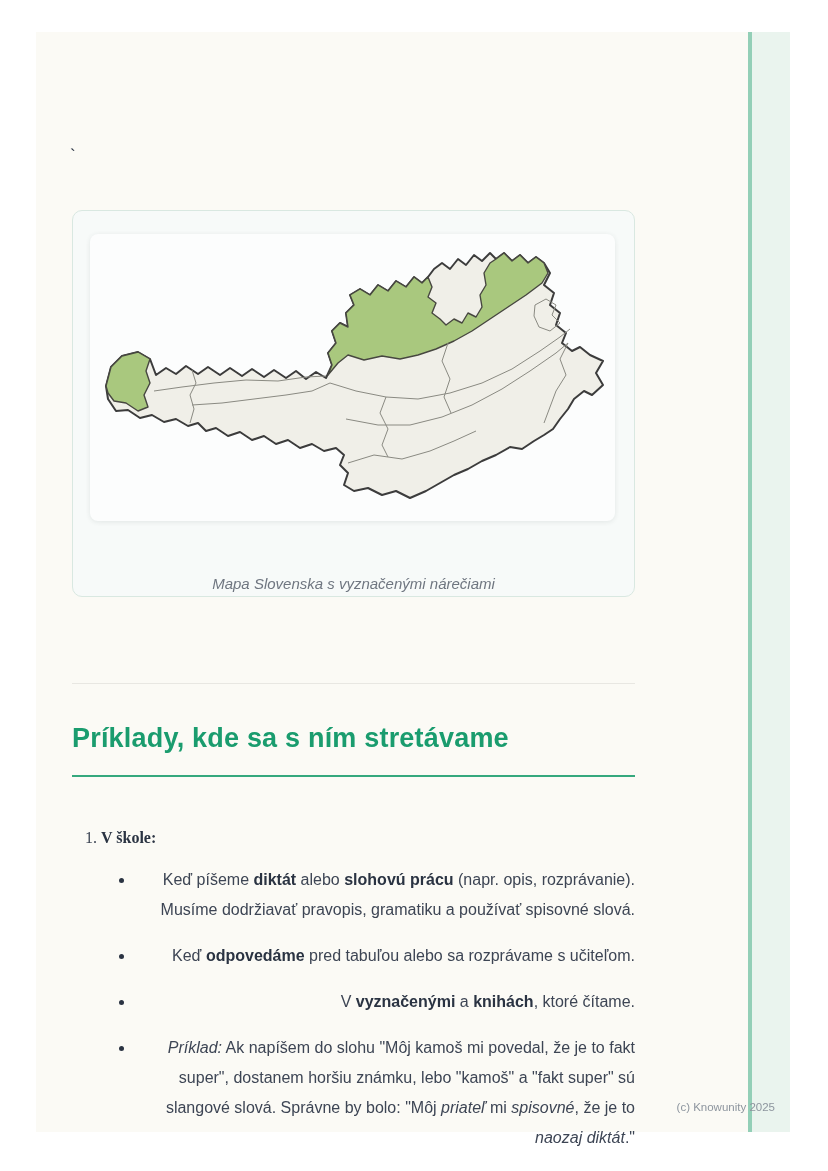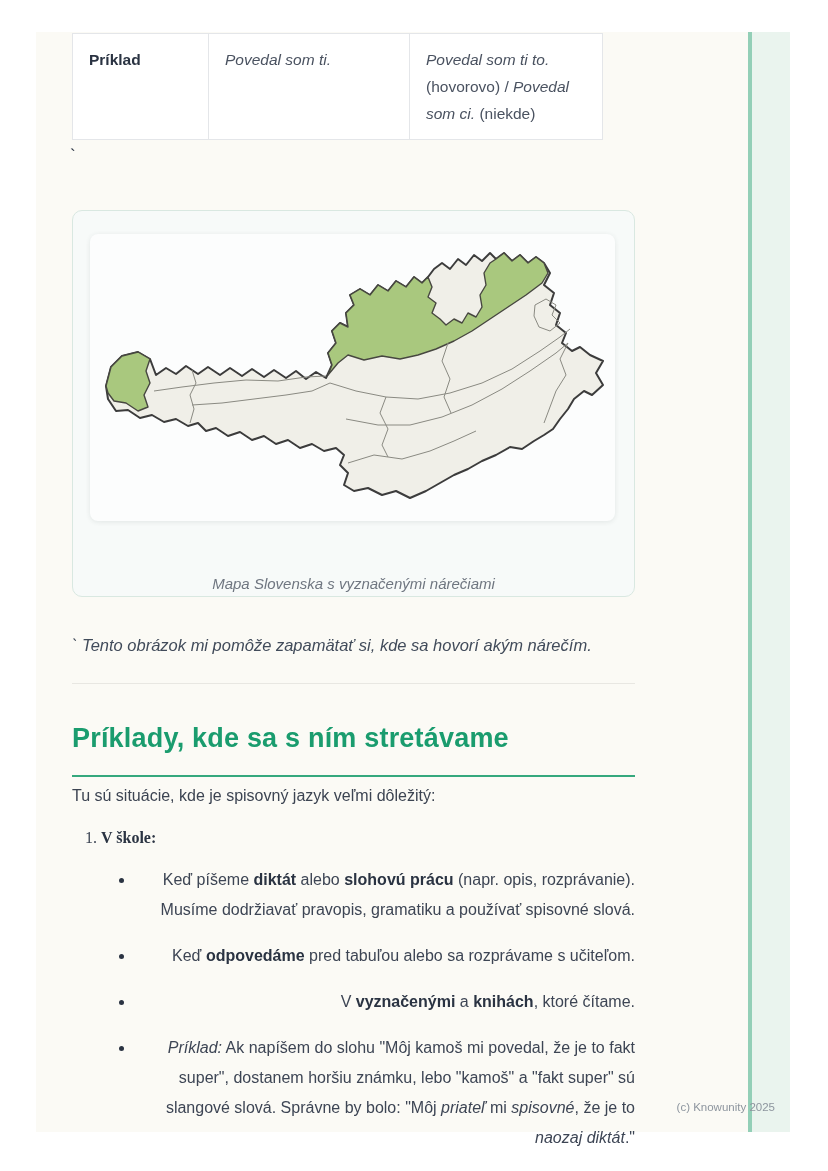--- a/index.html
+++ b/index.html
@@ -64,29 +64,20 @@
 </style>
 </head>
 <body>
 
 <div class="canvas">
 
   <div class="page-sheet"></div>
   <div class="stripe-line"></div>
   <div class="stripe-fill"></div>
 
-  <table class="tbl">
-    <tbody>
-        <tr class="tbl-row">
-      <td class="td-term">Príklad</td>
-      <td class="td-ex"><span class="i">Povedal som ti.</span></td>
-      <td class="td-var"><span class="i">Povedal som ti to.</span><span> (hovorovo) / </span><span class="i">Povedal som ci.</span><span> (niekde)</span></td>
-    </tr>
-  </tbody>
-    </table>
 
   <div class="stray">`</div>
 
   <div class="fig-card">
     <div class="fig-img">
       <svg width="510" height="270" viewBox="0 0 510 270">
 
         <path class="map-outer" d="M8,143 L13,124 L24,113 L40,109 L52,116
           L58,132 L68,125 L78,131 L88,123 L100,131 L110,124 L122,132 L132,125
           L144,133 L154,126 L166,134 L176,127 L188,135 L198,128 L208,136 L218,129 L228,135
@@ -122,27 +113,25 @@
         <path class="map-inner" d="M250,220 L276,212 L304,216 L332,208 L356,198 L378,188"></path>
         <path class="map-inner" d="M350,100 L344,118 L352,136 L346,154 L353,170"></path>
         <path class="map-inner" d="M288,154 L282,170 L290,186 L284,202 L290,214"></path>
         <path class="map-inner" d="M437,62 L448,56 L458,62 L454,72 L462,80 L452,88 L441,84 L436,73 Z"></path>
         <path class="map-inner" d="M470,100 L462,116 L468,132 L458,148 L452,164 L446,180"></path>
       </svg>
     </div>
     <div class="fig-cap">Mapa Slovenska s vyznačenými nárečiami</div>
   </div>
 
-  <div class="note"><span class="i">` Tento obrázok mi pomôže zapamätať si, kde sa hovorí akým nárečím.</span></div>
 
   <div class="divider"></div>
 
   <h1 class="h1">Príklady, kde sa s ním stretávame</h1>
 
-  <div class="intro">Tu sú situácie, kde je spisovný jazyk veľmi dôležitý:</div>
 
   <div class="list-wrap">
     <div class="num-item">
       <span class="num">1.</span>
       <span class="num-label">V škole:</span>
     </div>
     <ul class="bullets">
       <li><span>Keď píšeme </span><span class="b">diktát</span><span> alebo </span><span class="b">slohovú prácu</span><span> (napr. opis, rozprávanie). Musíme dodržiavať pravopis, gramatiku a používať spisovné slová.</span></li>
       <li><span>Keď </span><span class="b">odpovedáme</span><span> pred tabuľou alebo sa rozprávame s učiteľom.</span></li>
       <li><span>V </span><span class="b">vyznačenými</span><span> a </span><span class="b">knihách</span><span>, ktoré čítame.</span></li>

